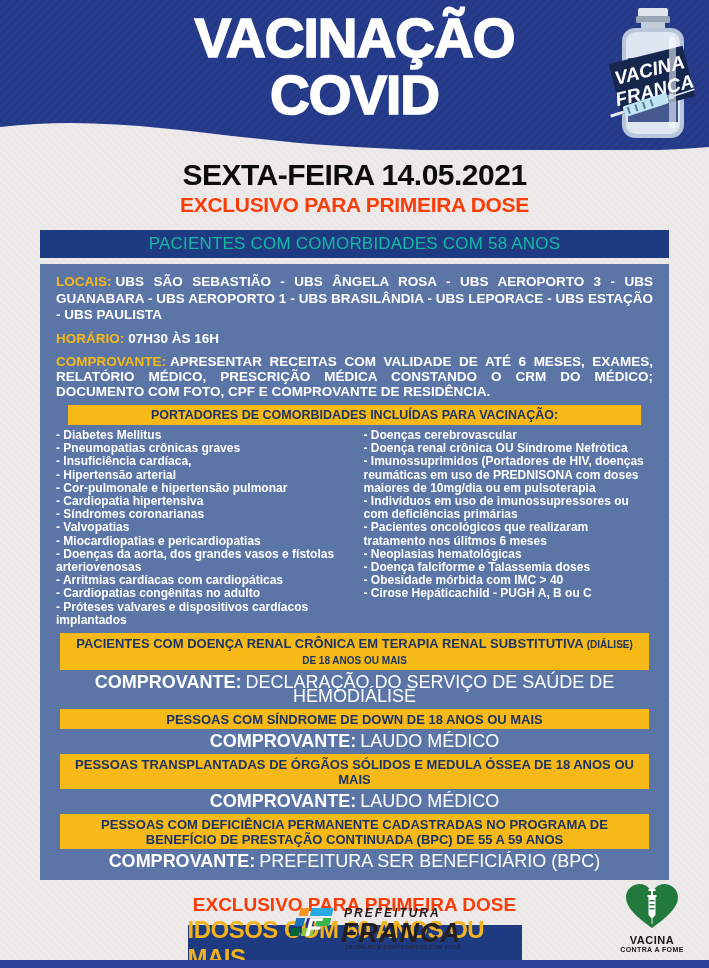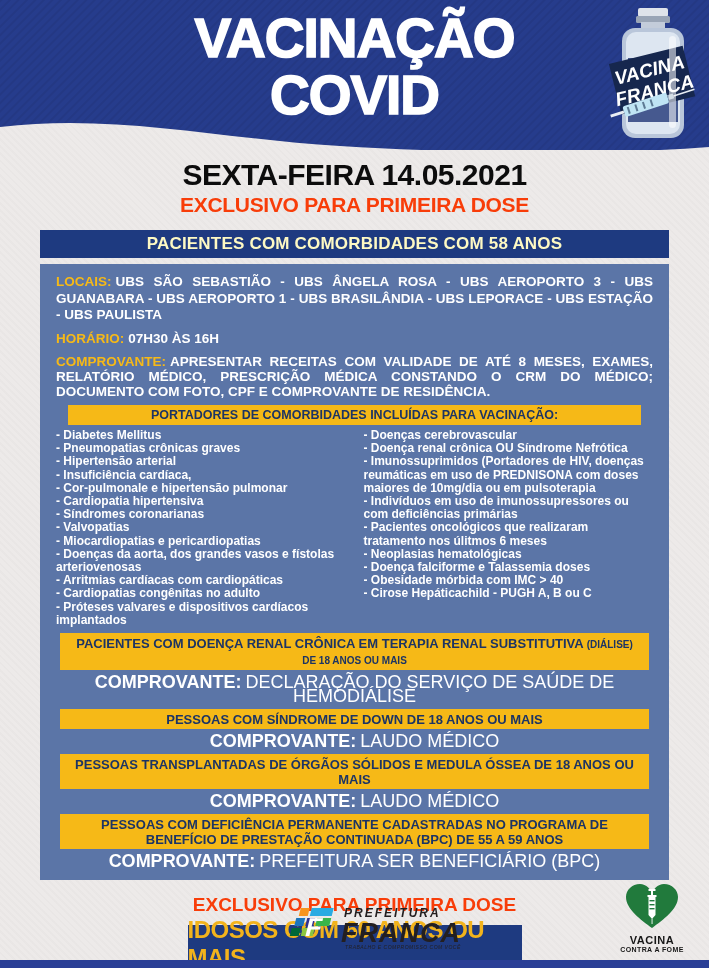--- a/index.html
+++ b/index.html
@@ -17,21 +17,21 @@
   .hero-text{ position:relative; z-index:2; text-align:center; padding-top:10px; }
   .hero-t{ color:#fff; font-weight:bold; font-size:55px; line-height:57px; letter-spacing:-1px;
            -webkit-text-stroke:1.6px #fff; }
   .vial{ position:absolute; right:4px; top:6px; z-index:3; }
   
   .date{ margin-top:9px; text-align:center; font-size:30px; line-height:32px; font-weight:bold; color:#0c0c0c; letter-spacing:-.5px;}
   .excl{ margin-top:2px; text-align:center; font-size:21px; font-weight:bold; color:#f83d09; letter-spacing:-.3px;}
   
   .navybar{ margin:13px 40px 0 40px; height:28px; background:#1e3a80;
             display:flex; align-items:center; justify-content:center; }
-  .navybar span{ color:#fef9c3; font-weight:bold; font-size:17px; letter-spacing:.2px; }
+  .navybar span{ color:#14b8a6; font-weight:normal; font-size:17px; letter-spacing:.2px; }
   
   .panel{ margin:6px 40px 0 40px; background:#5b75a7; padding:10px 16px 9px 16px; color:#fff; }
   .pline{ font-size:13.5px; line-height:16.5px; font-weight:bold; margin-bottom:7px; text-align:justify; }
   .pline.cmp{ line-height:15px; margin-bottom:6px; }
   .lbl{ color:#f6b917; margin-right:4px; }
   .ybar{ background:#f6b917; color:#1c3464; font-weight:bold; text-align:center; }
   .ybar.portadores{ margin:0 12px 4px 12px; font-size:12.5px; padding:3px 2px; }
   .cols{ display:flex; gap:18px; margin-bottom:6px; }
   .col{ flex:1 1 0; }
   .li{ font-size:12px; line-height:13.2px; font-weight:bold; }
@@ -105,30 +105,30 @@
   <div class="date">SEXTA-FEIRA 14.05.2021</div>
   <div class="excl">EXCLUSIVO PARA PRIMEIRA DOSE</div>
 
   <div class="navybar">
     <span>PACIENTES COM COMORBIDADES COM 58 ANOS</span>
   </div>
 
   <div class="panel">
     <p class="pline"><span class="lbl">LOCAIS:</span><span>UBS SÃO SEBASTIÃO - UBS ÂNGELA ROSA - UBS AEROPORTO 3 - UBS GUANABARA - UBS AEROPORTO 1 - UBS BRASILÂNDIA - UBS LEPORACE - UBS ESTAÇÃO - UBS PAULISTA</span></p>
     <p class="pline"><span class="lbl">HORÁRIO:</span><span>07H30 ÀS 16H</span></p>
-    <p class="pline cmp"><span class="lbl">COMPROVANTE:</span><span>APRESENTAR RECEITAS COM VALIDADE DE ATÉ 8 MESES, EXAMES, RELATÓRIO MÉDICO, PRESCRIÇÃO MÉDICA CONSTANDO O CRM DO MÉDICO; DOCUMENTO COM FOTO, CPF E COMPROVANTE DE RESIDÊNCIA.</span></p>
+    <p class="pline cmp"><span class="lbl">COMPROVANTE:</span><span>APRESENTAR RECEITAS COM VALIDADE DE ATÉ 6 MESES, EXAMES, RELATÓRIO MÉDICO, PRESCRIÇÃO MÉDICA CONSTANDO O CRM DO MÉDICO; DOCUMENTO COM FOTO, CPF E COMPROVANTE DE RESIDÊNCIA.</span></p>
 
     <div class="ybar portadores">PORTADORES DE COMORBIDADES INCLUÍDAS PARA VACINAÇÃO:</div>
 
     <div class="cols">
       <div class="col">
           <p class="li">Diabetes Mellitus</p>
           <p class="li">Pneumopatias crônicas graves</p>
+          <p class="li">Insuficiência cardíaca,</p>
           <p class="li">Hipertensão arterial</p>
-          <p class="li">Insuficiência cardíaca,</p>
           <p class="li">Cor-pulmonale e hipertensão pulmonar</p>
           <p class="li">Cardiopatia hipertensiva</p>
           <p class="li">Síndromes coronarianas</p>
           <p class="li">Valvopatias</p>
           <p class="li">Miocardiopatias e pericardiopatias</p>
           <p class="li">Doenças da aorta, dos grandes vasos e fístolas arteriovenosas</p>
           <p class="li">Arritmias cardíacas com cardiopáticas</p>
           <p class="li">Cardiopatias congênitas no adulto</p>
           <p class="li">Próteses valvares e dispositivos cardíacos implantados</p>
         </div>

